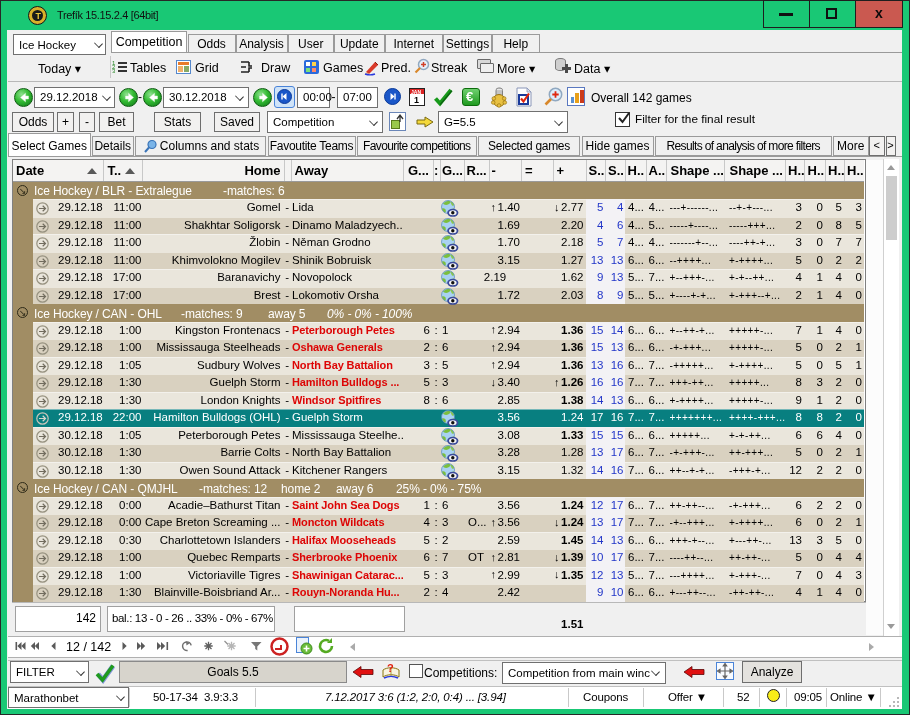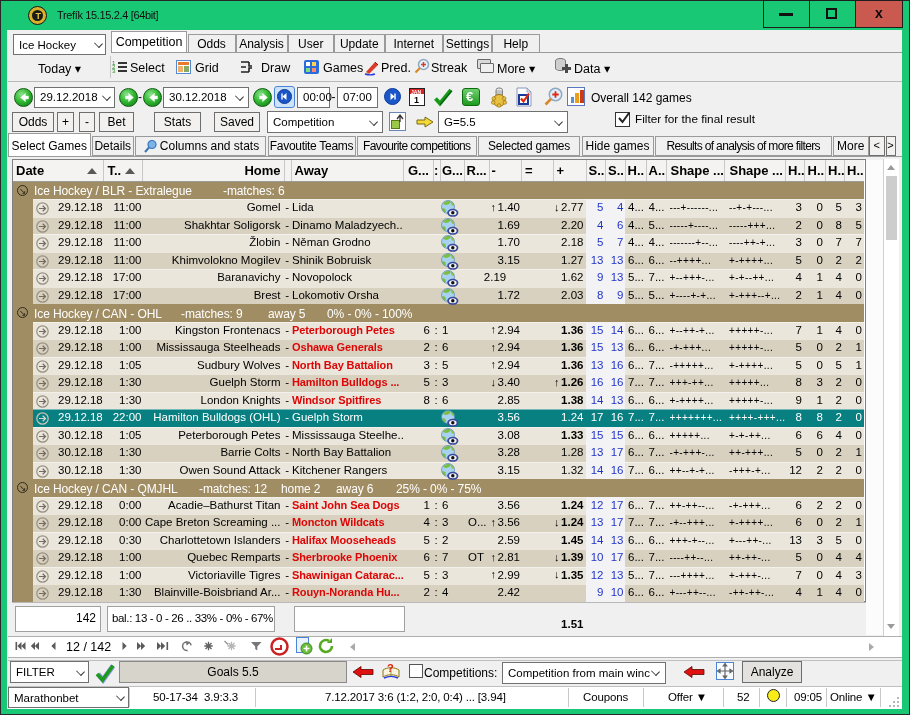--- a/index.html
+++ b/index.html
@@ -79,21 +79,21 @@
       </div>
 <div class="tbtxt" style="left:38px;top:61px;">Today ▾</div>
 <div style="position:absolute;left:110px;top:56px;width:1px;height:22px;background:#c8c8c8;"></div>
 <div style="position:absolute;left:8px;top:81px;width:894px;height:1px;background:#b8b8b8;"></div>
 <div style="position:absolute;left:112px;top:60px;width:15px;height:14px;">
 <div style="position:absolute;left:0;top:1px;font-size:6px;color:#2a8a2a;line-height:4px;">1<br>2<br>3</div>
 <div style="position:absolute;left:6px;top:2px;width:9px;height:2px;background:#333;"></div>
 <div style="position:absolute;left:6px;top:6px;width:9px;height:2px;background:#333;"></div>
 <div style="position:absolute;left:6px;top:10px;width:9px;height:2px;background:#333;"></div>
       </div>
-<div class="tbtxt" style="left:130px;top:61px;">Select</div>
+<div class="tbtxt" style="left:130px;top:61px;">Tables</div>
 <div style="position:absolute;left:176px;top:60px;width:15px;height:14px;border:1px solid #5588cc;background:#fff;">
 <div style="position:absolute;left:1px;top:1px;width:11px;height:3px;background:#e87a2a;"></div>
 <div style="position:absolute;left:1px;top:5px;width:5px;height:6px;background:#f0b06a;"></div>
 <div style="position:absolute;left:7px;top:5px;width:5px;height:6px;background:#88aa66;"></div>
       </div>
 <div class="tbtxt" style="left:195px;top:61px;">Grid</div>
 <svg style="position:absolute;left:239px;top:59px;" width="16" height="16" viewBox="0 0 16 16">
         <path d="M2 3h8M2 8h5M2 13h8M10 3v4h3M10 13v-4h3" stroke="#222" stroke-width="1.6" fill="none"></path>
       </svg>
 <div class="tbtxt" style="left:261px;top:61px;">Draw</div>
@@ -524,21 +524,21 @@
       <div class="c sh" style="left:729px;top:286.5px;width:56px;color:#000;z-index:3;">+-+++--+...</div>
       <div class="c r" style="left:785px;top:286.5px;width:17px;color:#000;z-index:3;">2</div>
       <div class="c r" style="left:804px;top:286.5px;width:19px;color:#000;z-index:3;">1</div>
       <div class="c r" style="left:825px;top:286.5px;width:17px;color:#000;z-index:3;">4</div>
       <div class="c r" style="left:844px;top:286.5px;width:18px;color:#000;z-index:3;">0</div>
 <div class="grp" style="top:304.0px;height:17.5px;"></div>
       <div style="position:absolute;left:17px;top:307.0px;width:11px;height:11px;border-radius:50%;border:1px solid #2e2a18;color:#2e2a18;font:9px/11px 'Liberation Sans',sans-serif;text-align:center;z-index:3;">↘</div>
       <div class="gtxt" style="left:34px;top:305.5px;">Ice Hockey / CAN - OHL</div>
       <div class="gtxt" style="left:181px;top:305.5px;">-matches: 9</div>
       <div class="gtxt" style="left:268px;top:305.5px;">away 5</div>
-      <div class="gtxt" style="left:327px;top:305.5px;">0% - 0% - 100%</div>
+      <div class="gtxt" style="left:327px;top:305.5px;font-style:italic;">0% - 0% - 100%</div>
 <div class="drow" style="top:321.5px;background:#eae6dc;"></div>
       <div style="position:absolute;left:13px;top:321.5px;width:20px;height:17.5px;background:#a18d64;z-index:2;"></div>
       <svg style="position:absolute;left:36px;top:324.5px;z-index:3;" width="13" height="13" viewBox="0 0 13 13">
         <circle cx="6.5" cy="6.5" r="5.7" fill="none" stroke="#96917f" stroke-width="1.2"></circle>
         <path d="M3 6.5h6M6.7 3.8l2.8 2.7-2.8 2.7" stroke="#716c5e" stroke-width="1.2" fill="none"></path>
       </svg>
       <div class="c r" style="left:58px;top:321.5px;width:44.5px;color:#000;z-index:3;">29.12.18</div>
       <div class="c r" style="left:103px;top:321.5px;width:38.5px;color:#000;z-index:3;">1:00</div>
       <div class="c r" style="left:142px;top:321.5px;width:138.5px;color:#000;z-index:3;">Kingston Frontenacs</div>
       <div class="c" style="left:284px;top:321.5px;width:6.5px;text-align:center;color:#000;z-index:3;">-</div>
@@ -1079,21 +1079,21 @@
 <div class="statsep" style="left:129px;"></div>
 <div class="statsep" style="left:255px;"></div>
 <div class="statsep" style="left:568px;"></div>
 <div class="statsep" style="left:643px;"></div>
 <div class="statsep" style="left:723px;"></div>
 <div class="statsep" style="left:759px;"></div>
 <div class="statsep" style="left:786px;"></div>
 <div class="statsep" style="left:826px;"></div>
 <div class="statsep" style="left:880px;"></div>
 <div class="stattxt sb" style="left:153px;top:691px;">50-17-34&nbsp;&nbsp;3.9:3.3</div>
-<div class="stattxt sb" style="left:325px;top:691px;">7.12.2017 3:6 (1:2, 2:0, 0:4) ... [3.94]</div>
+<div class="stattxt sb" style="left:325px;top:691px;font-style:italic;">7.12.2017 3:6 (1:2, 2:0, 0:4) ... [3.94]</div>
 <div class="stattxt sb" style="left:583px;top:691px;">Coupons</div>
 <div class="stattxt sb" style="left:668px;top:691px;">Offer ▼</div>
 <div class="stattxt sb" style="left:737px;top:691px;">52</div>
 <div style="position:absolute;left:767px;top:689px;width:13px;height:13px;border-radius:50%;background:#f8ec18;border:1.4px solid #222;"></div>
 <div class="stattxt sb" style="left:794px;top:691px;">09:05</div>
 <div class="stattxt sb" style="left:830px;top:691px;">Online ▼</div>
 <svg style="position:absolute;left:888px;top:696px;" width="12" height="12" viewBox="0 0 12 12">
         <g fill="#b8b8b8">
           <rect x="9" y="9" width="2" height="2"></rect>
           <rect x="9" y="5" width="2" height="2"></rect>

